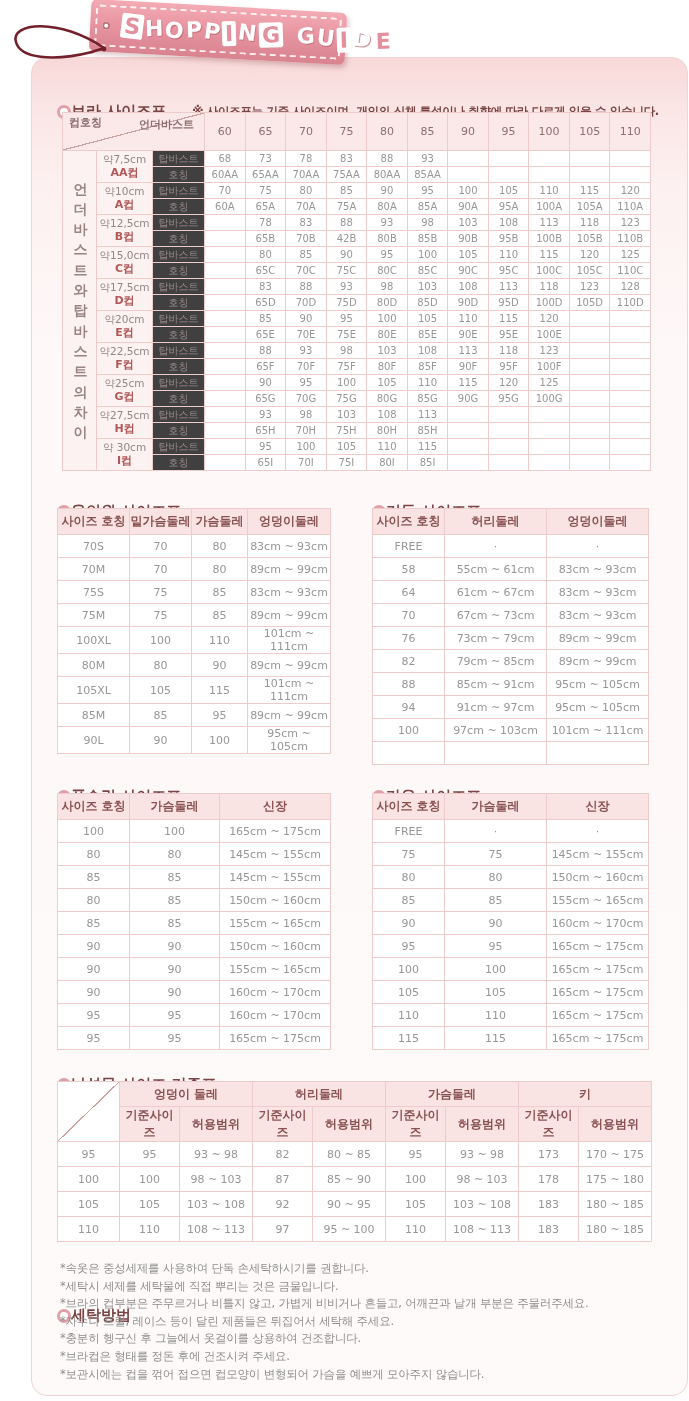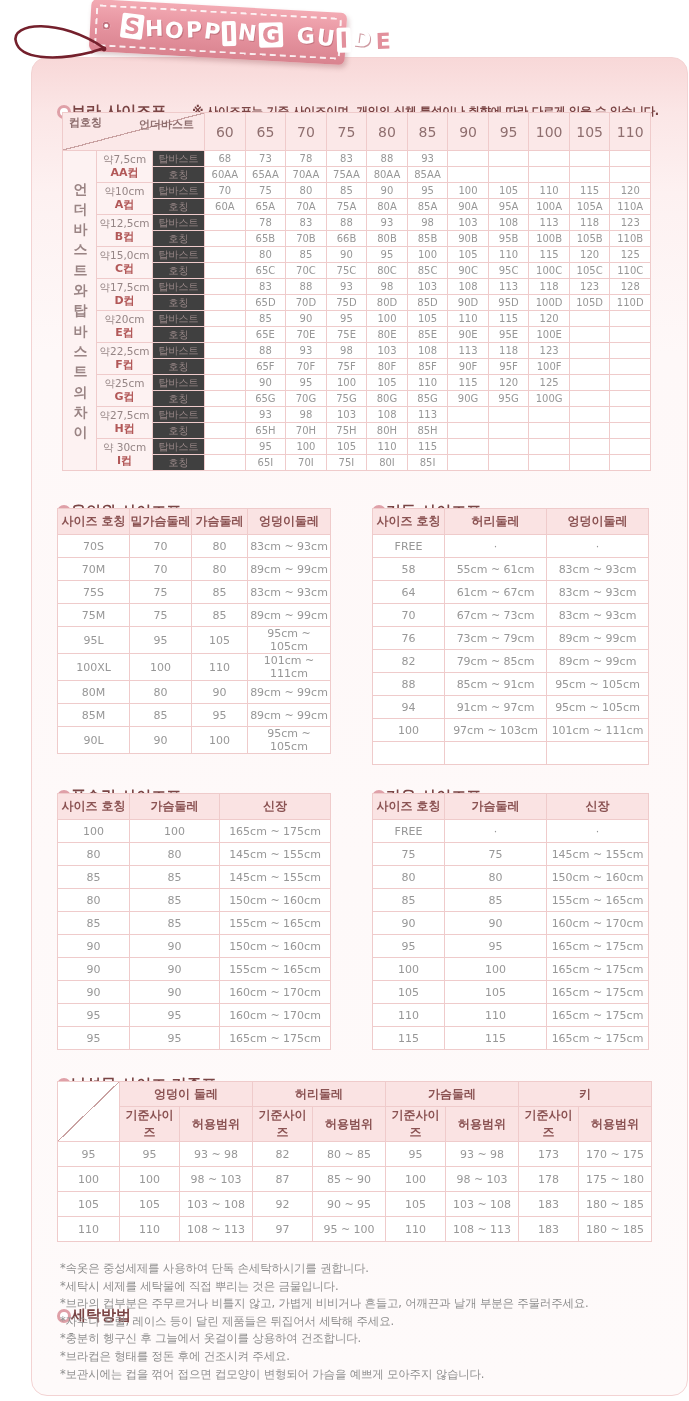--- a/index.html
+++ b/index.html
@@ -35,21 +35,21 @@
   .sec-title { position:absolute; display:flex; align-items:center; 
     color:#7A4444; font-weight:bold; font-size:15px;margin-top:20px; }
   .ring-icon { width:8px; height:8px; border:3px solid #DFA0A8; border-radius:50%; background:#fff; flex:none; }
   .bra-note { color:#7A4444; font-weight:bold; font-size:11.5px; margin-left:26px; letter-spacing:-0.3px; }
 
   
   #bra-table { position:absolute; left:62px; top:112px; border-collapse:collapse;
     table-layout:fixed; width:589px; background:#fff; border:1px solid #B59090; }
   #bra-table td { border:1px solid #EFCBCB; height:15px; padding:0; text-align:center;
     color:#979797; font-size:10px; overflow:hidden; }
-  #bra-table td.hcell { background:#FBE8E8; color:#8F6F6F; height:37px; font-size:14px; }
+  #bra-table td.hcell { background:#FBE8E8; color:#8F6F6F; height:37px; font-size:11px; }
   #bra-table td.diag { position:relative; background:#FBE8E8; }
   #bra-table td.diag::before { content:""; position:absolute; inset:0;
     background:linear-gradient(to bottom right, transparent calc(50% - 0.6px), #C9A2A2 calc(50% - 0.6px), #C9A2A2 calc(50% + 0.6px), transparent calc(50% + 0.6px)); }
   #bra-table .tl { position:absolute; right:10px; top:4px; color:#8F6F6F; font-weight:bold; font-size:11px;text-align:right; }
   #bra-table .bl { position:absolute; left:6px; bottom:20px; color:#8F6F6F; font-weight:bold; font-size:11px; }
   #bra-table td.side { background:#FDF2F2; vertical-align:middle; }
   .vtext { width:12px; margin:0 auto; word-break:break-all; line-height:1.45;
     font-size:14px; color:#9A8484; font-weight:bold; }
   #bra-table td.cupcell { background:#FDF2F2; }
   #bra-table .diff { color:#958585; font-size:10.5px; line-height:1.3; }
@@ -218,21 +218,21 @@
         <td class="dcell">108</td>
         <td class="dcell">113</td>
         <td class="dcell">118</td>
         <td class="dcell">123</td>
       </tr>
       <tr>
         <td class="rlabel">호칭</td>
         <td class="dcell"></td>
         <td class="dcell">65B</td>
         <td class="dcell">70B</td>
-        <td class="dcell">66B</td>
+        <td class="dcell">42B</td>
         <td class="dcell">80B</td>
         <td class="dcell">85B</td>
         <td class="dcell">90B</td>
         <td class="dcell">95B</td>
         <td class="dcell">100B</td>
         <td class="dcell">105B</td>
         <td class="dcell">110B</td>
       </tr>
       <tr>
         <td class="cupcell" rowspan="2">
@@ -497,36 +497,36 @@
         <td>85</td>
         <td>83cm ~ 93cm</td>
       </tr>
       <tr>
         <td>75M</td>
         <td>75</td>
         <td>85</td>
         <td>89cm ~ 99cm</td>
       </tr>
       <tr>
-        <td>95L</td>
-        <td>95</td>
-        <td>105</td>
-        <td>95cm ~ 105cm</td>
-      </tr>
-      <tr>
         <td>100XL</td>
         <td>100</td>
         <td>110</td>
         <td>101cm ~ 111cm</td>
       </tr>
       <tr>
         <td>80M</td>
         <td>80</td>
         <td>90</td>
         <td>89cm ~ 99cm</td>
+      </tr>
+      <tr>
+        <td>105XL</td>
+        <td>105</td>
+        <td>115</td>
+        <td>101cm ~ 111cm</td>
       </tr>
       <tr>
         <td>85M</td>
         <td>85</td>
         <td>95</td>
         <td>89cm ~ 99cm</td>
       </tr>
       <tr>
         <td>90L</td>
         <td>90</td>

